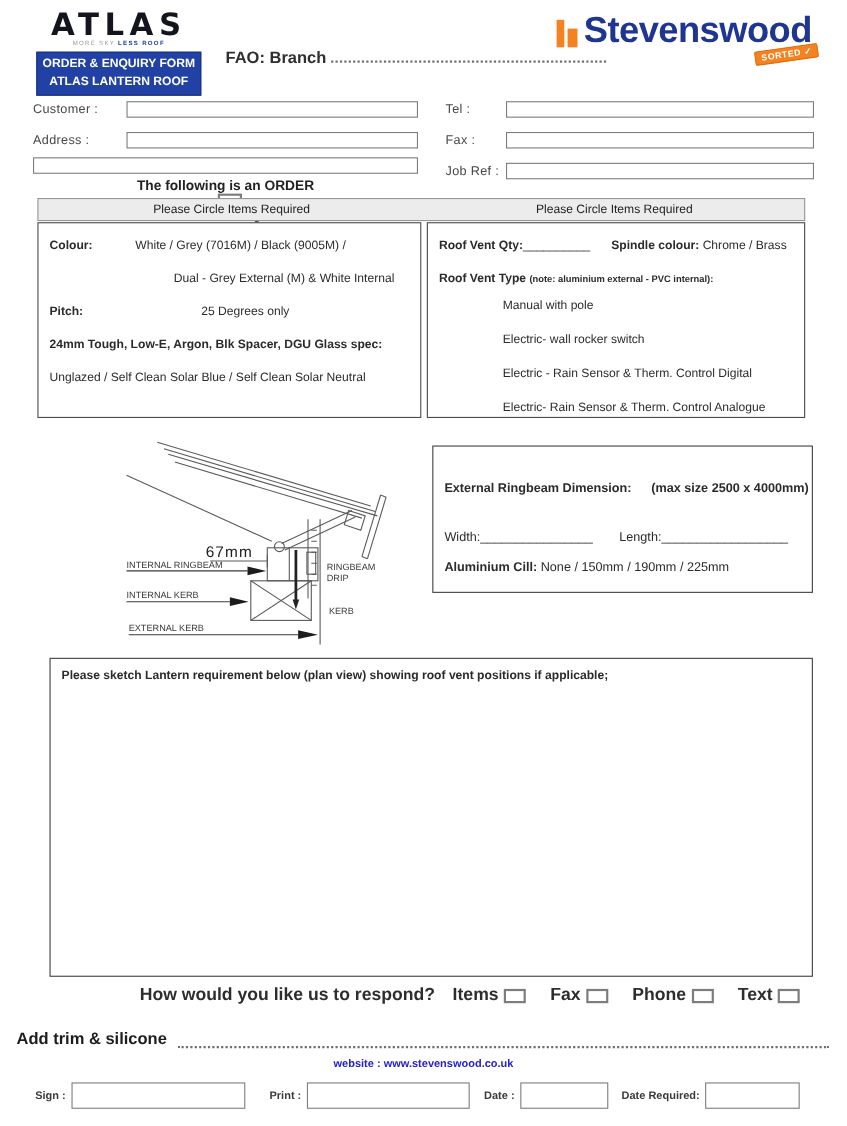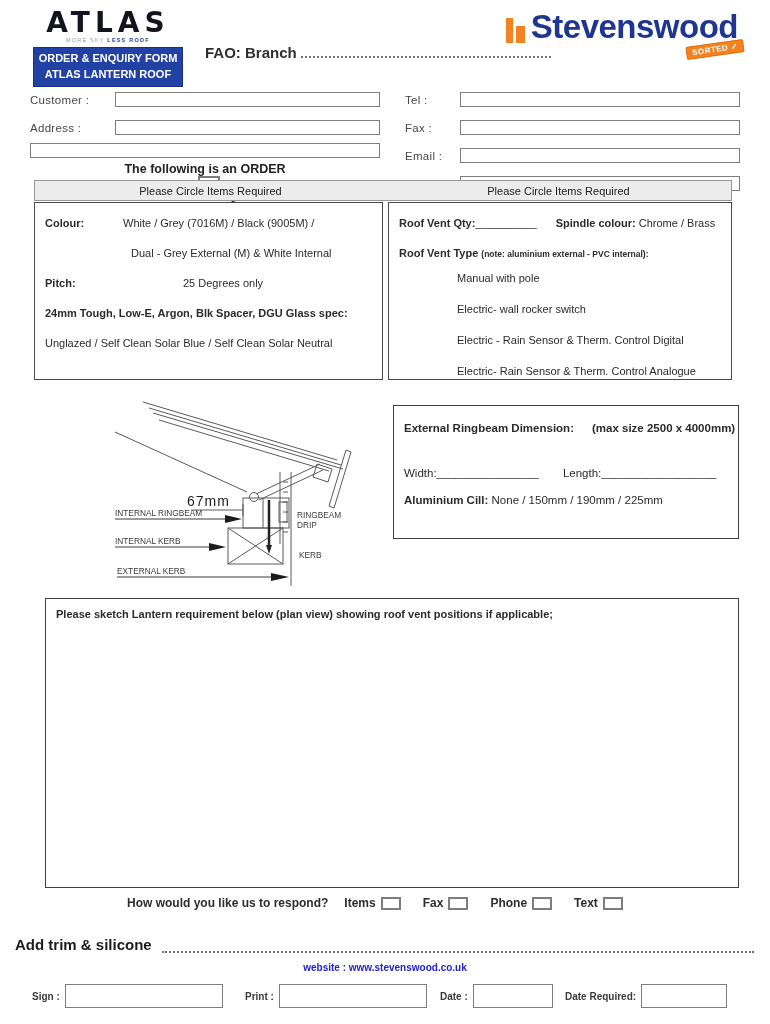--- a/index.html
+++ b/index.html
@@ -49,43 +49,43 @@
   .opts-header { display:flex; background:#ECECEC; border:1px solid #979797; height:21px; align-items:center; }
   .opts-header .hcell { font-size:11px; color:#222; text-align:center; }
   .opts-header .hcell.l { flex:1; }
   .opts-header .hcell.r { width:345px; }
   .opts-body { display:flex; gap:5px; margin-top:1px; }
   .cellbox { border:1px solid #4a4a4a; background:#fff; height:178px; font-size:11px; padding:14px 10px 0 10px; }
   .cell-l { flex:1; }
   .cell-r { width:344px; }
   .orow { margin-bottom:18px; white-space:nowrap; }
   .b { font-weight:700; }
-  .ind90 { margin-left:86px; }
+  .ind90 { margin-left:113px; }
   .ind95 { margin-left:95px; }
   .ind58 { margin-left:58px; }
   .vent-list .orow { margin-bottom:19px; }
   .note { font-size:8.5px; font-weight:700; }
   
   .diagram { position:absolute; left:103px; top:396px; }
   .ringbeam-box {
     position:absolute; left:393px; top:405px; width:346px; height:134px;
-    border:1.5px solid #3f3f3f; padding:16px 10px 0 10px; font-size:11.5px;
+    border:1.5px solid #3f3f3f; padding:32px 10px 0 10px; font-size:11.5px;
   }
   .rb-title { font-weight:700; white-space:nowrap; }
   .rb-title .gap { display:inline-block; width:18px; }
   .rb-blanks { margin-top:33px; white-space:nowrap; }
   .rb-blanks .gap { display:inline-block; width:24px; }
   .rb-cill { margin-top:15px; white-space:nowrap; }
   
   .sketch-box {
     position:absolute; left:45px; top:598px; width:694px; height:290px;
     border:1.5px solid #3f3f3f; padding:9px 10px; font-size:11px; font-weight:700;
   }
   
-  .respond { position:absolute; left:127px; top:896px; display:flex; align-items:center; font-size:12px; font-weight:700; color:#2d2d2d; }
+  .respond { position:absolute; left:127px; top:896px; display:flex; align-items:center; font-size:16px; font-weight:700; color:#2d2d2d; }
   .respond .q { margin-right:16px; }
   .r-opt { display:flex; align-items:center; margin-right:22px; }
   .r-opt .chk { width:20px; height:13px; margin-left:5px; }
   
   .trim-line { position:absolute; left:15px; right:16px; top:936px; display:flex; align-items:flex-end; }
   .trim-label { font-size:15px; font-weight:700; color:#1c1c1c; white-space:nowrap; }
   .trim-dots { flex:1; border-bottom:2px dotted #6f6f6f; height:14px; margin-left:10px; }
   .website { position:absolute; left:0; right:0; top:962px; text-align:center; font-size:10px; font-weight:700; color:#2222CC; }
   .signrow { position:absolute; left:30px; top:984px; width:712px; height:26px; }
   .sgroup { position:absolute; display:flex; align-items:center; }
@@ -138,24 +138,20 @@
         <span class="chk"></span>
       </div>
     </div>
     <div class="c-right">
       <div class="frow">
         <span class="flabel">Tel :</span>
         <span class="inp"></span>
       </div>
       <div class="frow">
         <span class="flabel">Fax :</span>
-        <span class="inp"></span>
-      </div>
-      <div class="frow">
-        <span class="flabel">Email :</span>
         <span class="inp"></span>
       </div>
       <div class="frow">
         <span class="flabel">Job Ref :</span>
         <span class="inp"></span>
       </div>
     </div>
   </div>
 
   <div class="opts">

